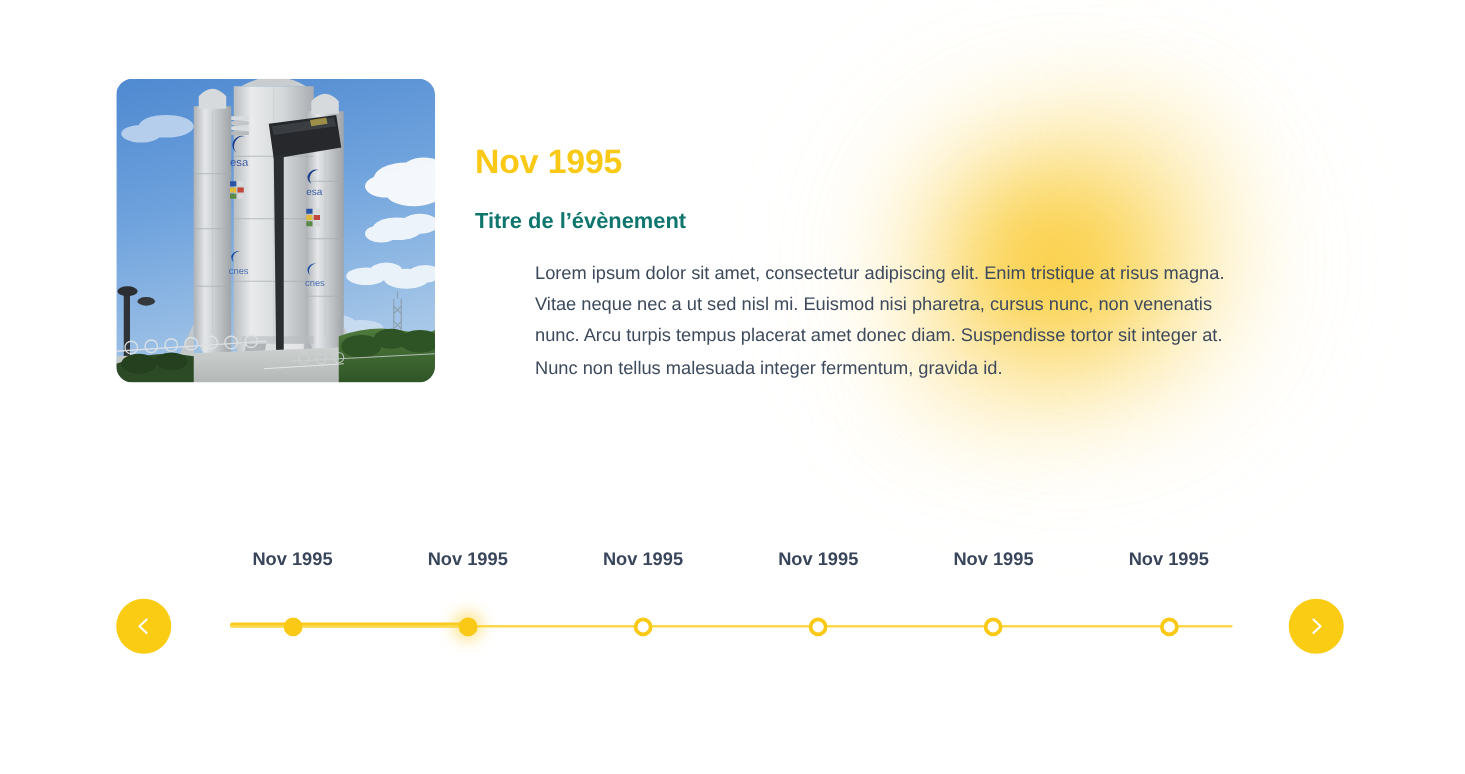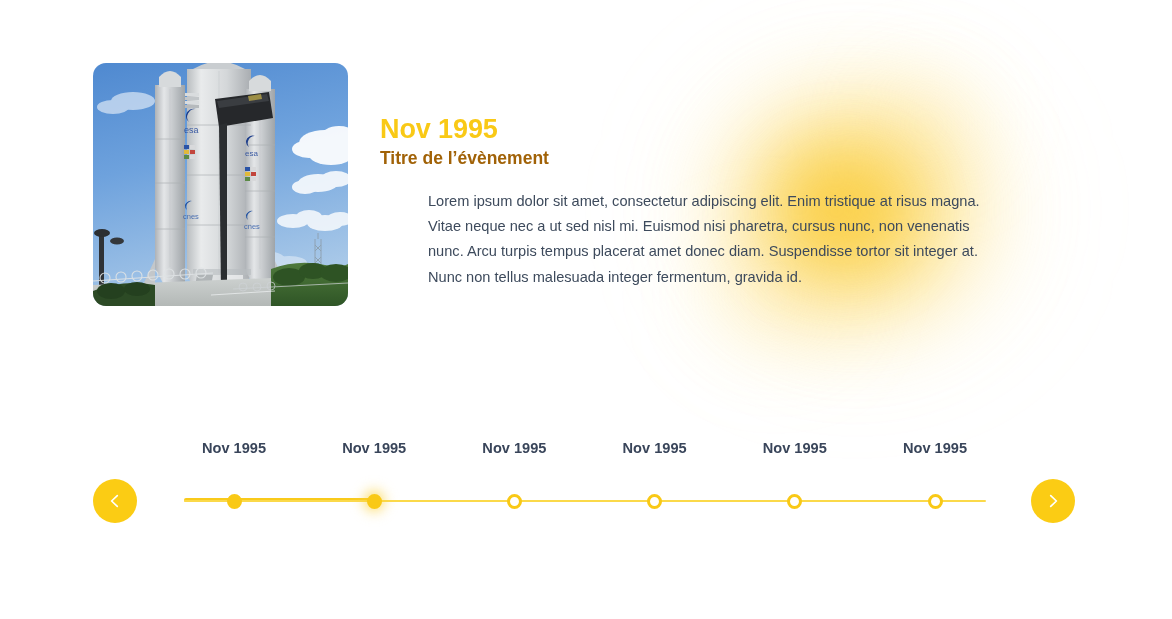--- a/index.html
+++ b/index.html
@@ -112,23 +112,24 @@
     z-index: 4;
   }
   .slide-date {
     font-size: 27px;
     font-weight: bold;
     color: #f9c916;
     letter-spacing: -0.1px;
     line-height: 34px;
   }
   .slide-title {
+    margin-top: 18px;
     font-size: 17.5px;
     font-weight: bold;
-    color: #a16207;
+    color: #0f766e;
     line-height: 24px;
   }
   .slide-body {
     margin-top: 19px;
     font-size: 14.6px;
     font-weight: normal;
     color: #3d4a5c;
     line-height: 25.2px;
     max-width: 614px;
     margin-left: 48px;

